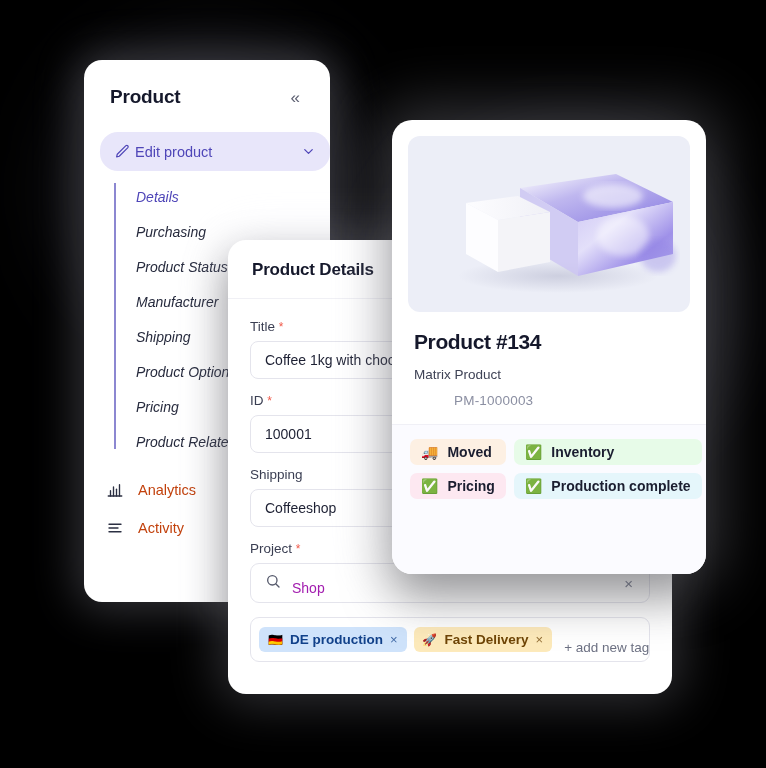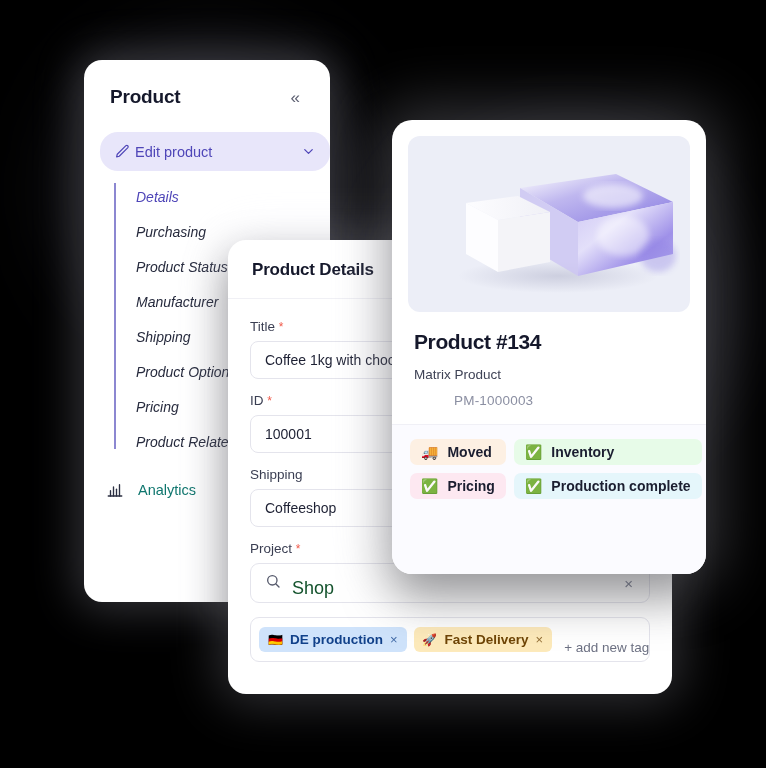--- a/index.html
+++ b/index.html
@@ -99,21 +99,21 @@
   .bottom-nav { margin: 12px 0 0 22px; }
   .bottom-nav-item {
     display: flex;
     align-items: center;
     gap: 14px;
     padding: 10px 0;
     cursor: pointer;
   }
   .bottom-nav-label {
     font-size: 14.5px;
-    color: #0f766e;
+    color: #c2410c;
   }
   .bn-icon { width: 18px; height: 18px; display: block; color: #2b2f42; }
 
   
   .details-panel {
     position: absolute;
     left: 228px;
     top: 240px;
     width: 444px;
     height: 454px;
@@ -166,21 +166,21 @@
     height: 40px;
     border: 1px solid #e4e4ec;
     border-radius: 9px;
     background: #ffffff;
     display: flex;
     align-items: center;
     gap: 11px;
     padding: 0 14px;
     cursor: text;
   }
-  .search-value { font-size: 18px; color: #14532d; flex: 1; margin-top: 10px; }
+  .search-value { font-size: 14px; color: #a21caf; flex: 1; margin-top: 10px; }
   .clear-x {
     color: #7b7f92;
     font-size: 15px;
     line-height: 1;
     cursor: pointer;
     padding: 0 2px;
   }
 
   .tag-bar {
     margin-top: 14px;
@@ -339,20 +339,30 @@
         <span>
           <svg class="bn-icon" viewBox="0 0 24 24" fill="none" stroke="#2b2f42" stroke-width="1.8" stroke-linecap="round">
             <line x1="3" y1="20" x2="21" y2="20"></line>
             <line x1="6" y1="20" x2="6" y2="13"></line>
             <line x1="10" y1="20" x2="10" y2="8"></line>
             <line x1="14" y1="20" x2="14" y2="11"></line>
             <line x1="18" y1="20" x2="18" y2="5"></line>
           </svg>
         </span>
         <span class="bottom-nav-label">Analytics</span>
+      </div>
+      <div class="bottom-nav-item">
+        <span>
+          <svg class="bn-icon" viewBox="0 0 24 24" fill="none" stroke="#2b2f42" stroke-width="1.8" stroke-linecap="round">
+            <line x1="4" y1="7" x2="20" y2="7"></line>
+            <line x1="4" y1="12" x2="16" y2="12"></line>
+            <line x1="4" y1="17" x2="20" y2="17"></line>
+          </svg>
+        </span>
+        <span class="bottom-nav-label">Activity</span>
       </div>
     </div>
 
   </div>
 
   <div class="details-panel">
 
     <div class="details-header">
       <div class="details-title">Product Details</div>
     </div>

